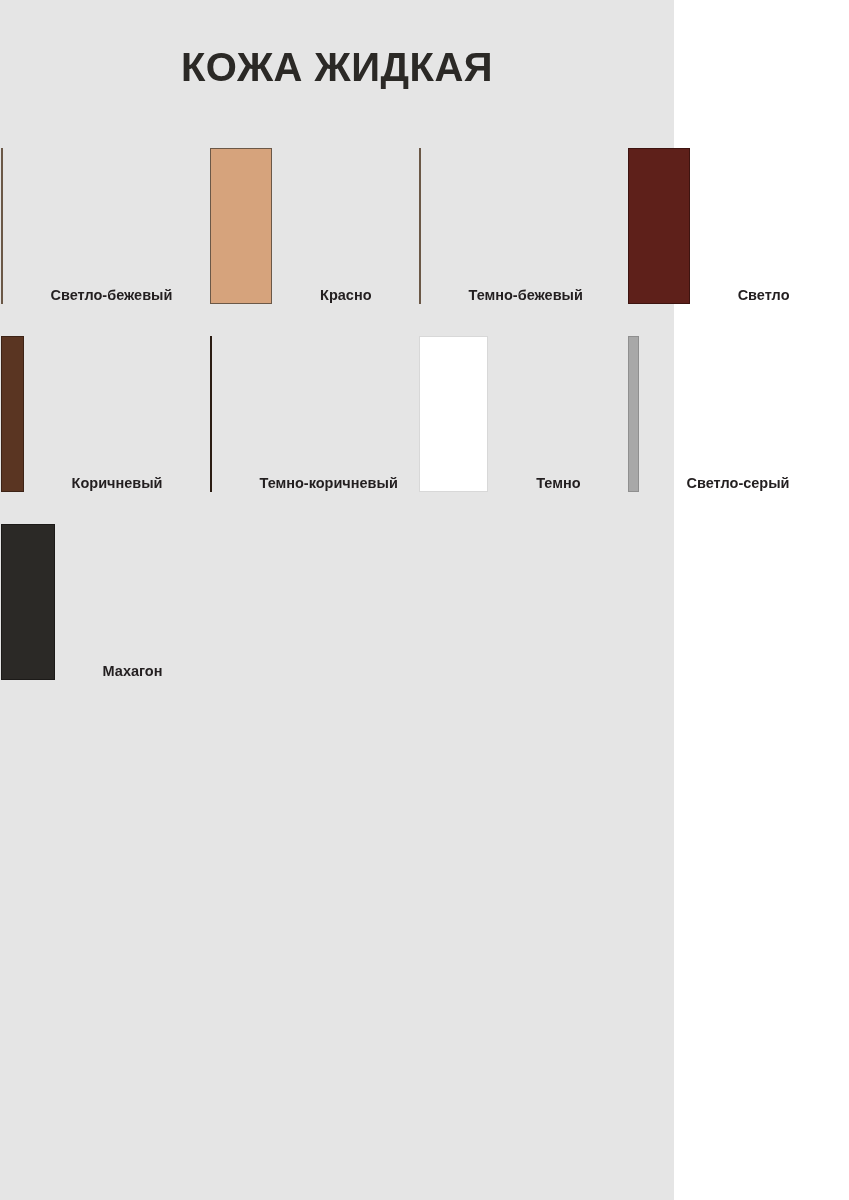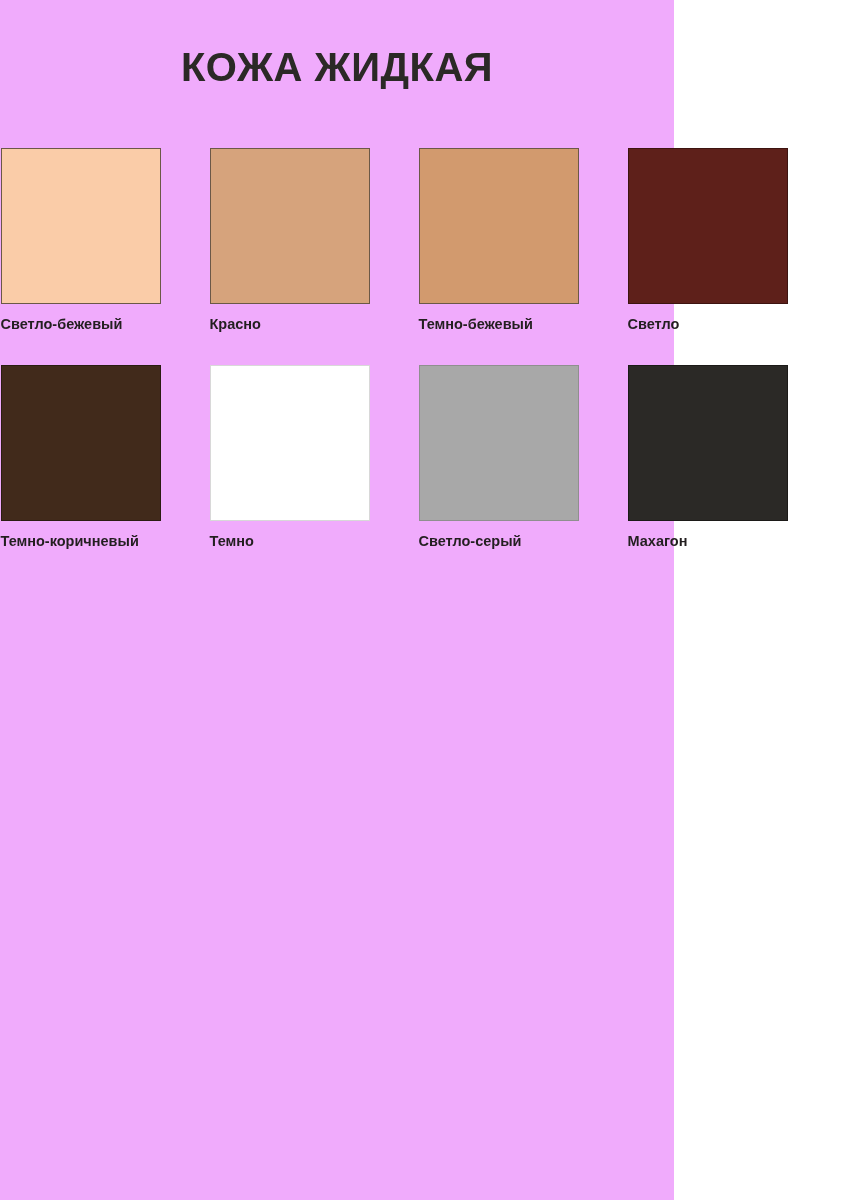--- a/index.html
+++ b/index.html
@@ -11,21 +11,21 @@
     width: 849px;
     height: 1200px;
     font-family: "Liberation Sans", "DejaVu Sans", sans-serif;
     color: #231f20;
     overflow: hidden;
   }
   .page {
     position: relative;
     width: 674px;
     height: 1200px;
-    background: #f0abfc;
+    background: #e5e5e5;
     box-sizing: border-box;
   }
   .page-title {
     margin: 0;
     padding-top: 44px;
     text-align: center;
     font-size: 40px;
     line-height: 46px;
     font-weight: bold;
     letter-spacing: 0.5px;
@@ -38,22 +38,23 @@
     width: 790px;
     display: grid;
     grid-template-columns: repeat(4, 162px);
     column-gap: 47px;
     row-gap: 32px;
     justify-content: center;
   }
   .swatch-cell {
     width: 162px;
     display: flex;
-    flex-direction: column;
-    align-items: flex-start;
+    flex-direction: row;
+    align-items: flex-end;
+    gap: 48px;
   }
   .swatch-chip {
     width: 160px;
     height: 156px;
     box-sizing: border-box;
     border: 1px solid rgba(0, 0, 0, 0.45);
   }
   .swatch-chip.is-light-outline {
     border: 1px solid #d8d8d8;
   }
@@ -85,20 +86,24 @@
       </div>
       <div class="swatch-cell">
         <div class="swatch-chip" style="background: rgb(210, 154, 110); border-color: rgb(107, 88, 71);"></div>
         <div class="swatch-label">Темно-бежевый</div>
       </div>
       <div class="swatch-cell">
         <div class="swatch-chip" style="background: rgb(94, 32, 26); border-color: rgb(61, 20, 16);"></div>
         <div class="swatch-label">Светло</div>
       </div>
       <div class="swatch-cell">
+        <div class="swatch-chip" style="background: rgb(90, 53, 34); border-color: rgb(61, 35, 22);"></div>
+        <div class="swatch-label">Коричневый</div>
+      </div>
+      <div class="swatch-cell">
         <div class="swatch-chip" style="background: rgb(65, 42, 27); border-color: rgb(43, 28, 18);"></div>
         <div class="swatch-label">Темно-коричневый</div>
       </div>
       <div class="swatch-cell">
         <div class="swatch-chip is-light-outline" style="background: rgb(255, 255, 255); border-color: rgb(216, 216, 216);"></div>
         <div class="swatch-label">Темно</div>
       </div>
       <div class="swatch-cell">
         <div class="swatch-chip" style="background: rgb(168, 168, 168); border-color: rgb(143, 143, 143);"></div>
         <div class="swatch-label">Светло-серый</div>

